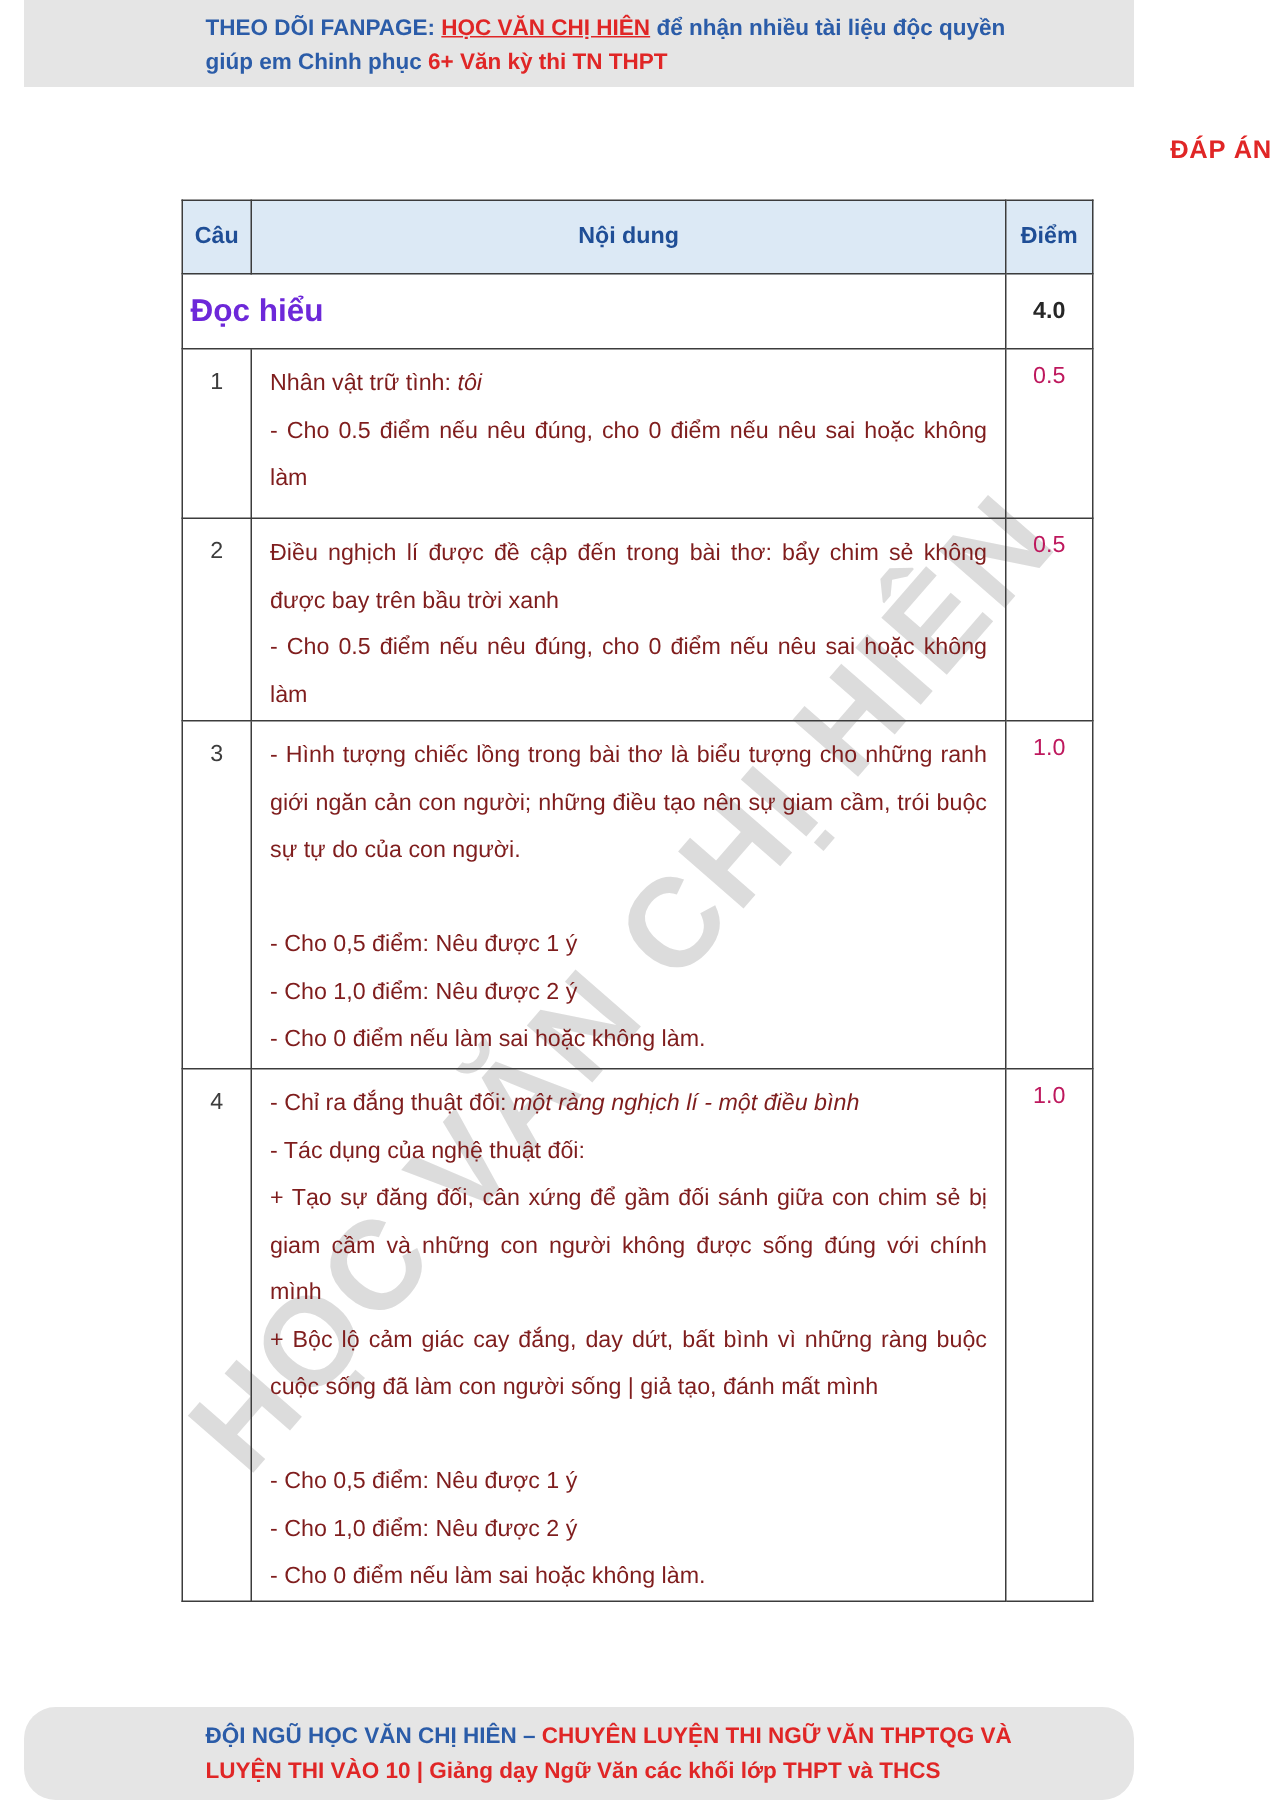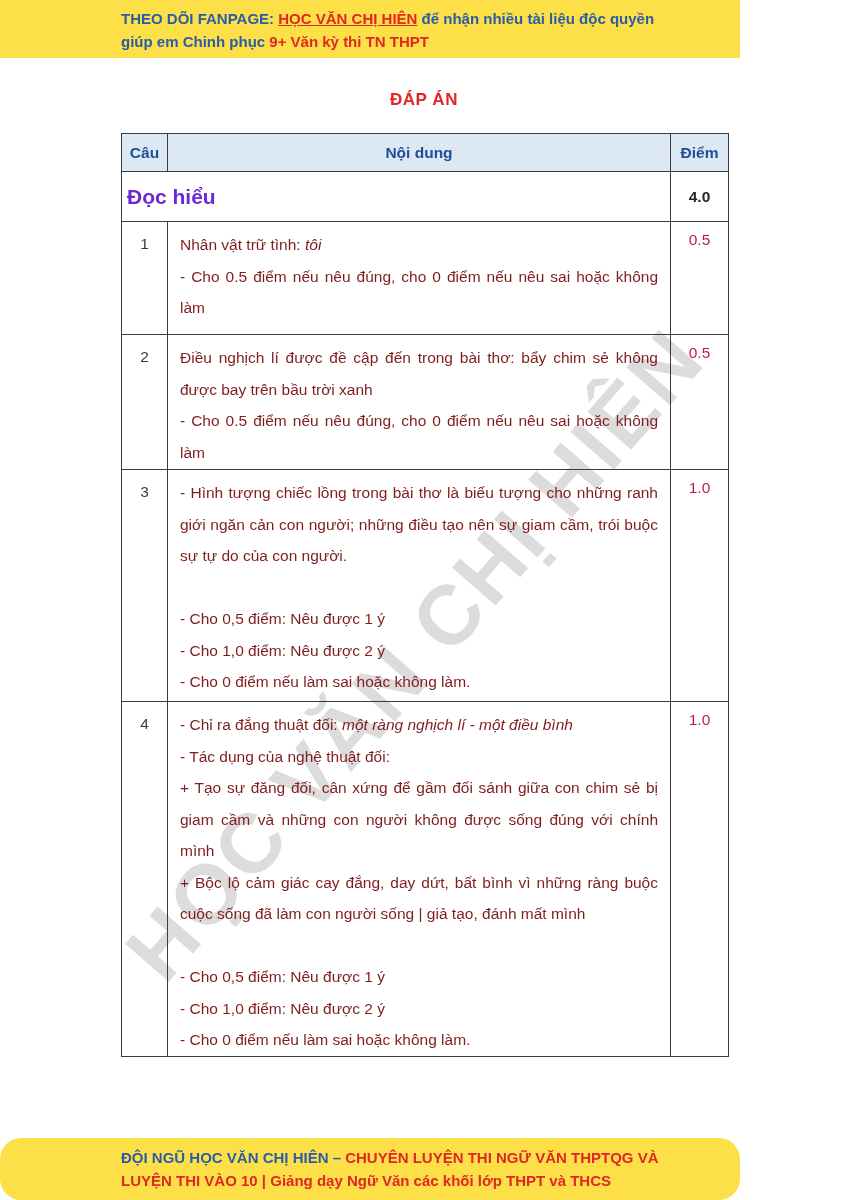--- a/index.html
+++ b/index.html
@@ -1,43 +1,43 @@
 <!DOCTYPE html>
 <html><head>
 <meta charset="utf-8">
 <style>
   html,body { margin:0; padding:0; }
   body { font-family:"Liberation Sans", sans-serif; background:#fff; }
   .page { position:relative; width:848px; height:1200px; background:#ffffff; overflow:hidden; }
 
-  .bar { position:absolute; left:0; width:740px; background:#fde047; box-sizing:border-box; }
+  .bar { position:absolute; left:16px; width:740px; background:#e5e5e5; box-sizing:border-box; }
   .topbar { top:0; height:58px; padding:7px 60px 0 121px; }
   .bottombar { top:1138px; height:62px; padding:8px 60px 0 121px;border-radius:21px; }
   .bar .line { font-size:15px; font-weight:bold; line-height:23px; white-space:nowrap; }
 
   .seg-blue { color:#2b5ca8; }
   .seg-red { color:#e02626; }
   .seg-link { text-decoration:underline; cursor:pointer; }
 
-  .doc-title { position:absolute; top:90px; left:0; width:848px; text-align:center;
+  .doc-title { position:absolute; top:90px; left:0; width:848px; text-align:right;
                color:#e02626; font-size:17px; font-weight:bold; letter-spacing:0.5px; }
 
   .watermark { position:absolute; left:415px; top:655px;
                transform:translate(-50%,-50%) rotate(-49deg);
                font-size:84px; font-weight:bold; letter-spacing:3px;
                color:rgba(145,145,145,0.32); white-space:nowrap; z-index:0; }
 
   table.answer { position:absolute; left:121px; top:133px; width:607px;
                  border-collapse:collapse; z-index:1; table-layout:fixed; }
   .answer th, .answer td { border:1.5px solid #3c3c3c; box-sizing:border-box; }
   .col-num { width:46px; }
   .col-content { width:503px; }
   .col-score { width:58px; }
 
-  .answer th { height:38px; background:#dce9f5; color:#1f4e96; font-size:15.5px;
+  .answer th { height:49px; background:#dce9f5; color:#1f4e96; font-size:15.5px;
                font-weight:bold; text-align:center; vertical-align:middle; }
 
   .section-row td { height:50px; vertical-align:middle; }
   .section-label { font-weight:bold; font-size:21px; color:#6d28d9; padding-left:5px; }
   .section-score { font-weight:bold; font-size:15.5px; color:#262626; text-align:center; }
 
   .num-cell { text-align:center; vertical-align:top; padding-top:13px;
               font-size:15.5px; color:#3d3d3d; }
   .content-cell { vertical-align:top; padding:7px 12px 0 12px; font-size:15.5px;
                   color:#7f1d1d; line-height:31.5px; }
@@ -47,21 +47,21 @@
                 font-size:15.5px; color:#be185d; }
   .run-i { font-style:italic; }
 </style>
 </head>
 <body>
 
 <div class="page">
 
   <div class="bar topbar" id="top-banner">
       <div class="line"><span class="seg-blue">THEO DÕI FANPAGE: </span><span class="seg-red seg-link">HỌC VĂN CHỊ HIÊN</span><span class="seg-blue"> để nhận nhiều tài liệu độc quyền</span></div>
-      <div class="line"><span class="seg-blue">giúp em Chinh phục </span><span class="seg-red">9+ Văn kỳ thi TN THPT</span></div>
+      <div class="line"><span class="seg-blue">giúp em Chinh phục </span><span class="seg-red">6+ Văn kỳ thi TN THPT</span></div>
     </div>
 
   <div class="doc-title">ĐÁP ÁN</div>
 
   <div class="watermark">HỌC VĂN CHỊ HIÊN</div>
 
   <table class="answer">
     <colgroup>
       <col class="col-num">
         <col class="col-content">

